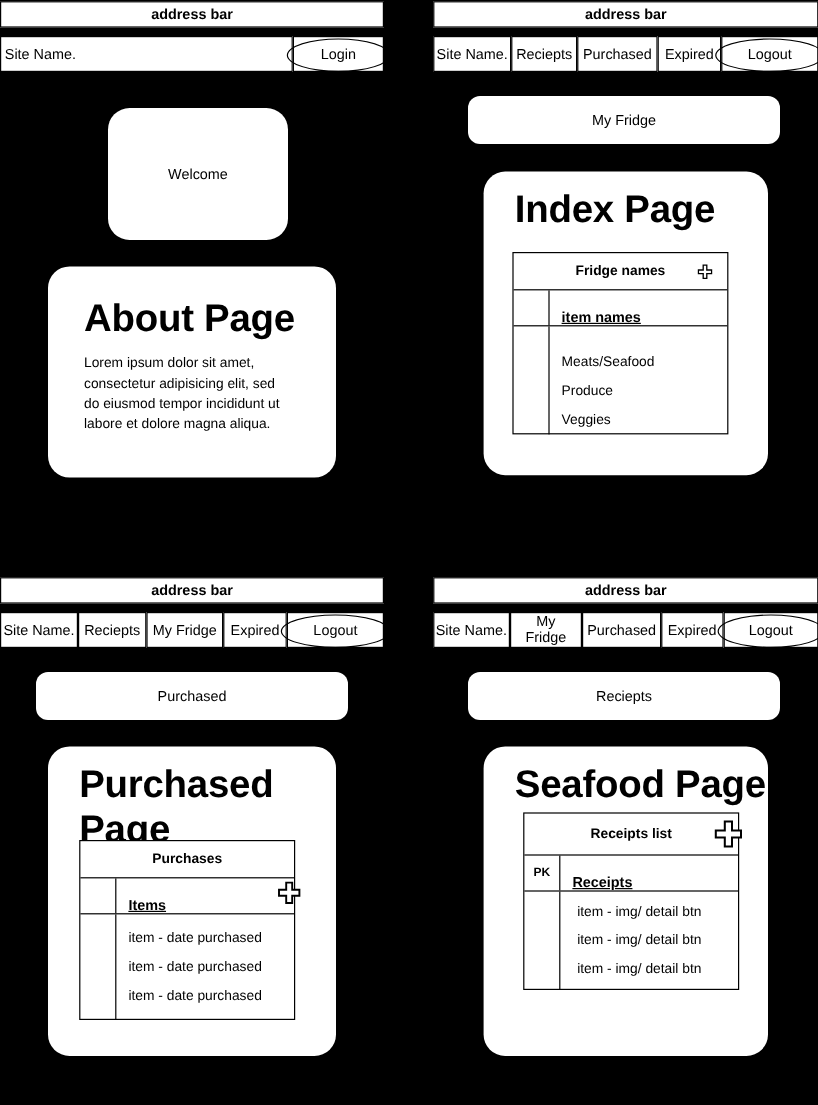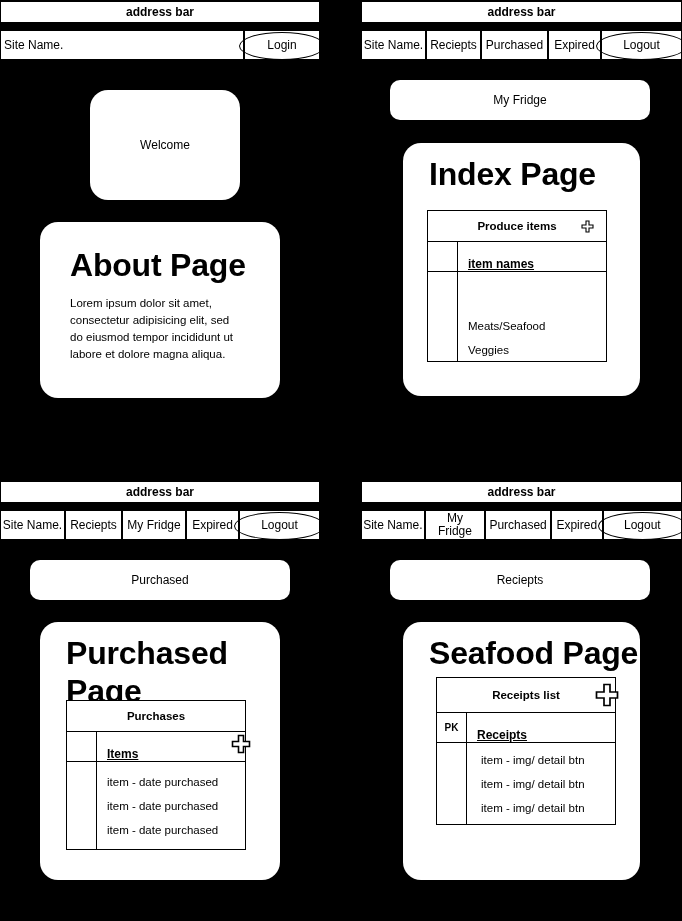--- a/index.html
+++ b/index.html
@@ -219,37 +219,38 @@
 
   <div class="pill" style="left:29px;top:80px;width:260px;height:40px;">
     <span>My Fridge</span>
   </div>
 
   <div class="card" style="left:42px;top:143px;width:237px;height:253px;">
     <div class="card-title" style="left:26px;top:13px;">Index Page</div>
 
     <div class="mocktable" style="left:24px;top:67px;width:180px;height:152px;">
       <div class="tbl-header">
-        <span>Produce items</span>
+        <span>Fridge names</span>
         <span class="plus-icon" style="right:12px;top:9px;">
           <svg width="13" height="13" viewBox="0 0 13 13">
             <path d="M5 1 H8 V5 H12 V8 H8 V12 H5 V8 H1 V5 H5 Z" fill="#ffffff" stroke="#000000" stroke-width="1.1"></path>
           </svg>
         </span>
       </div>
       <div class="tbl-row bordered" style="height:30px;">
         <div class="tbl-key"></div>
         <div class="tbl-main">
           <span class="col-head">item names</span>
         </div>
       </div>
       <div class="tbl-row" style="height:90px;">
         <div class="tbl-key"></div>
         <div class="tbl-main" style="justify-content:flex-end;">
           <div class="tbl-item">Meats/Seafood</div>
+          <div class="tbl-item">Produce</div>
           <div class="tbl-item">Veggies</div>
         </div>
       </div>
     </div>
   </div>
 </div>
 
 <div class="panel" style="left:0;top:480px;width:321px;height:441px;">
 
   <div class="addressbar" style="left:0;top:1px;width:320px;height:22px;">address bar</div>

